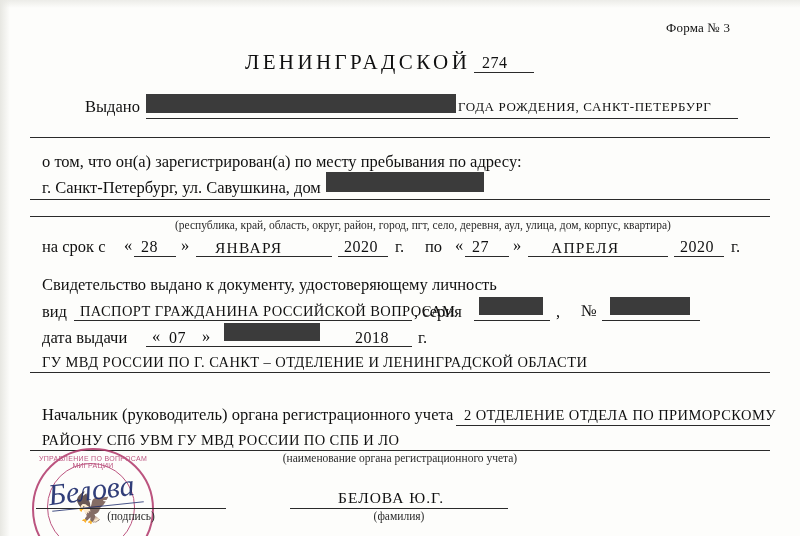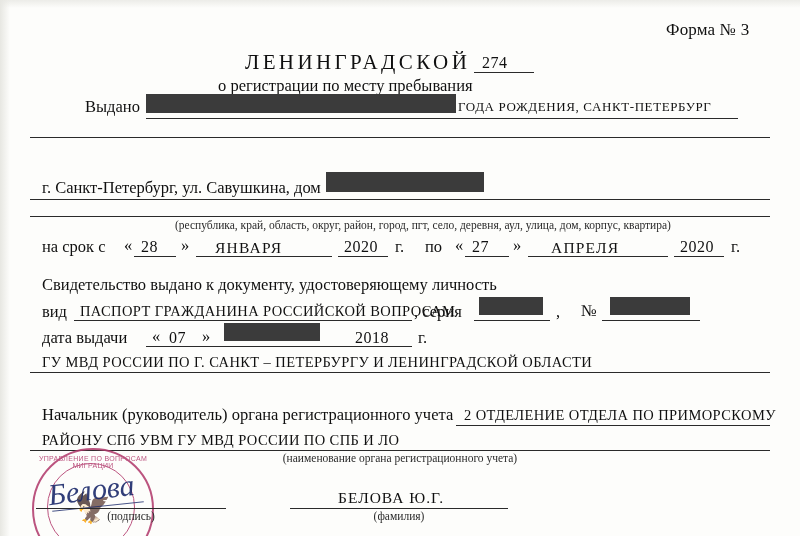--- a/index.html
+++ b/index.html
@@ -27,21 +27,21 @@
     position: absolute;
     background: #3b3b3b;
   }
   .txt {
     position: absolute;
     white-space: nowrap;
     font-family: "Liberation Serif", serif;
     color: #101010;
   }
   .form-no {
-    font-size: 17px;
+    font-size: 13px;
     letter-spacing: .2px;
   }
   .title-main {
     font-size: 21px;
     letter-spacing: 3.4px;
     font-weight: 400;
   }
   .title-sub {
     font-size: 16.5px;
   }
@@ -155,29 +155,29 @@
 <div id="page">
 
   <div class="edge-top"></div>
   <div class="edge-left"></div>
 
   <div class="txt form-no" style="left:666px; top:20px;">Форма № 3</div>
 
   <div class="txt title-main" style="left:245px; top:50px;">ЛЕНИНГРАДСКОЙ</div>
   <div class="txt num-274" style="left:482px; top:54px;">274</div>
   <div class="rule" style="left:474px; top:72px; width:60px;"></div>
-  <div class="txt title-sub" style="left:218px; top:76px;">о регистрации по месту пребывания</div>
 
   <div class="txt body-txt" style="left:85px; top:97px;">Выдано</div>
   <div class="redact" style="left:146px; top:94px; width:310px; height:19px;"></div>
   <div class="txt caps-wide" style="left:458px; top:99px;">ГОДА РОЖДЕНИЯ, САНКТ-ПЕТЕРБУРГ</div>
   <div class="rule" style="left:146px; top:118px; width:592px;"></div>
 
   <div class="rule" style="left:30px; top:137px; width:740px;"></div>
 
+  <div class="txt body-txt" style="left:42px; top:152px;">о том, что он(а) зарегистрирован(а) по месту пребывания по адресу:</div>
 
   <div class="txt body-txt" style="left:42px; top:178px;">г. Санкт-Петербург, ул. Савушкина, дом</div>
   <div class="redact" style="left:326px; top:172px; width:158px; height:20px;"></div>
   <div class="rule" style="left:30px; top:199px; width:740px;"></div>
   <div class="rule" style="left:30px; top:216px; width:740px;"></div>
   <div class="hint" style="left:175px; top:219px; width:450px;">(республика, край, область, округ, район, город, пгт, село, деревня, аул, улица, дом, корпус, квартира)</div>
 
   <div class="txt body-txt" style="left:42px; top:237px;">на срок с</div>
   <div class="txt body-txt" style="left:124px; top:236px;">«</div>
   <div class="txt date-val" style="left:141px; top:238px;">28</div>
@@ -214,21 +214,21 @@
 
   <div class="txt body-txt" style="left:42px; top:328px;">дата выдачи</div>
   <div class="txt body-txt" style="left:152px; top:327px;">«</div>
   <div class="txt date-val" style="left:169px; top:329px;">07</div>
   <div class="txt body-txt" style="left:202px; top:327px;">»</div>
   <div class="redact" style="left:224px; top:323px; width:96px; height:18px;"></div>
   <div class="txt date-val" style="left:355px; top:329px;">2018</div>
   <div class="rule" style="left:146px; top:346px; width:266px;"></div>
   <div class="txt body-txt" style="left:418px; top:328px;">г.</div>
 
-  <div class="txt caps" style="left:42px; top:354px;">ГУ  МВД  РОССИИ  ПО  Г. САНКТ – ПЕТЕРБУРГУ  И  ЛЕНИНГРАДСКОЙ ОБЛАСТИ</div>
+  <div class="txt caps" style="left:42px; top:354px;">ГУ  МВД  РОССИИ  ПО  Г. САНКТ – ОТДЕЛЕНИЕ  И  ЛЕНИНГРАДСКОЙ ОБЛАСТИ</div>
   <div class="rule" style="left:30px; top:372px; width:740px;"></div>
 
   <div class="txt body-txt" style="left:42px; top:405px;">Начальник (руководитель) органа регистрационного учета</div>
   <div class="txt caps" style="left:464px; top:407px;">2 ОТДЕЛЕНИЕ ОТДЕЛА  ПО ПРИМОРСКОМУ</div>
   <div class="rule" style="left:456px; top:425px; width:314px;"></div>
   <div class="txt caps" style="left:42px; top:432px;">РАЙОНУ СПб УВМ  ГУ  МВД  РОССИИ  ПО СПБ  И  ЛО</div>
   <div class="rule" style="left:30px; top:450px; width:740px;"></div>
   <div class="hint" style="left:260px; top:452px; width:280px;">(наименование органа регистрационного учета)</div>
 
   <div class="stamp" style="left:32px; top:448px;">

